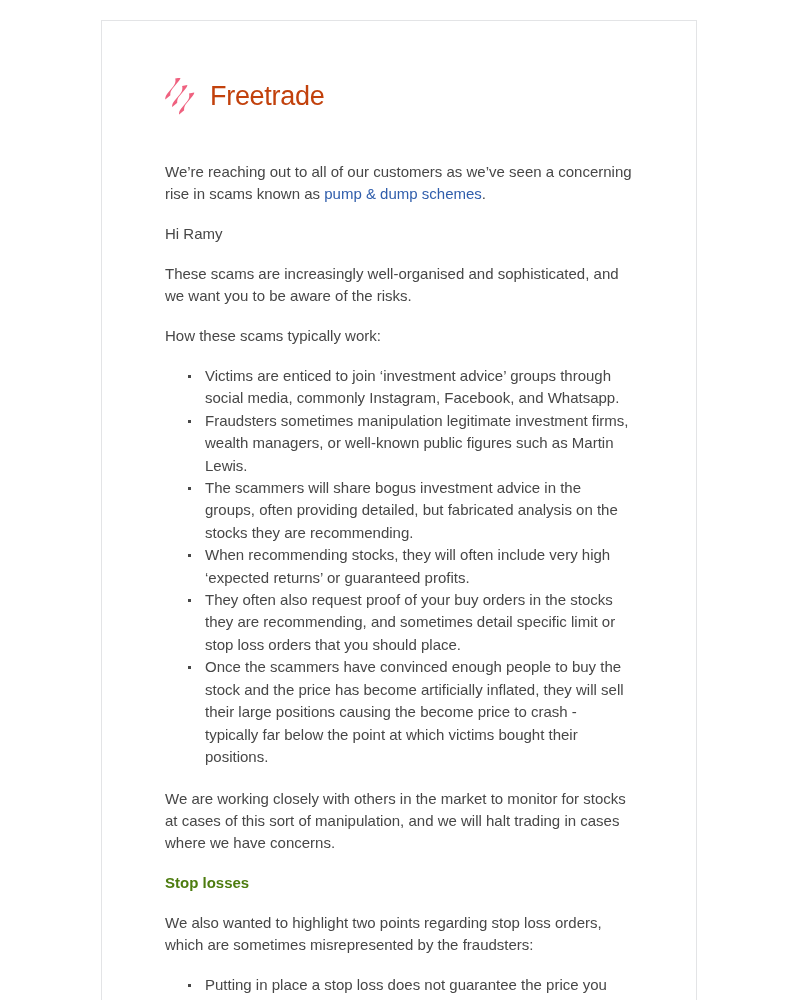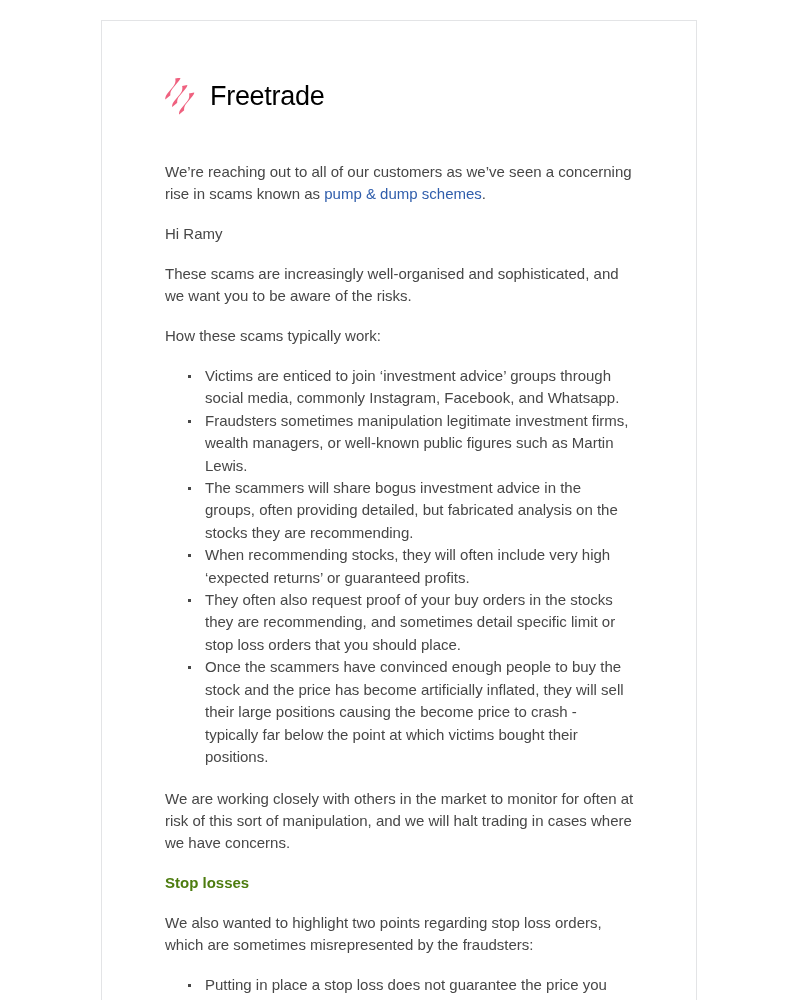--- a/index.html
+++ b/index.html
@@ -39,21 +39,21 @@
   }
   .logo-mark {
     width: 34px;
     height: 37px;
     flex: none;
     display: block;
   }
   .logo-word {
     font-size: 27px;
     letter-spacing: -0.3px;
-    color: #000000;
+    color: #c2410c;
     font-weight: 400;
     line-height: 1;
     white-space: nowrap;
   }
 
   
   .body-text {
     color: #474747;
     font-size: 15px;
     line-height: 22px;
@@ -134,21 +134,21 @@
 
       <ul class="bullets" id="how-scams-work-list">
           <li><span class="bullet-marker"></span><span><span>Victims are enticed to join ‘investment advice’ groups through </span><strong>social media</strong><span>, commonly Instagram, Facebook, and Whatsapp.</span></span></li>
           <li><span class="bullet-marker"></span><span><span>Fraudsters sometimes </span><strong>manipulation</strong><span> legitimate investment firms, wealth managers, or well-known public figures such as Martin Lewis.</span></span></li>
           <li><span class="bullet-marker"></span><span><span>The scammers will share </span><strong>bogus investment advice</strong><span> in the groups, often providing detailed, but fabricated analysis on the stocks they are recommending.</span></span></li>
           <li><span class="bullet-marker"></span><span><span>When recommending stocks, they will often include </span><strong>very high ‘expected returns’</strong><span> or guaranteed profits.</span></span></li>
           <li><span class="bullet-marker"></span><span><span>They often also request proof of your buy orders in the stocks they are recommending, and sometimes detail specific limit or stop loss orders that you should place.</span></span></li>
           <li><span class="bullet-marker"></span><span><span>Once the scammers have convinced enough people to buy the stock and the price has become artificially inflated, </span><strong>they will sell their large positions causing the become price to crash</strong><span> - typically far below the point at which victims bought their positions.</span></span></li>
         </ul>
 
-      <p class="para">We are working closely with others in the market to monitor for often at risk of this sort of manipulation, and we will halt trading in cases where we have concerns.</p>
+      <p class="para">We are working closely with others in the market to monitor for stocks at cases of this sort of manipulation, and we will halt trading in cases where we have concerns.</p>
 
       <h3 class="section-heading">Stop losses</h3>
 
       <p class="para">We also wanted to highlight two points regarding stop loss orders, which are sometimes misrepresented by the fraudsters:</p>
 
       <ul class="bullets list-tight" id="stop-losses-list">
           <li><span class="bullet-marker"></span><span><span>Putting in place a stop loss does not guarantee the price you receive. In fast moving markets, you might receive a worse price</span></span></li>
         </ul>
 
     </div>

